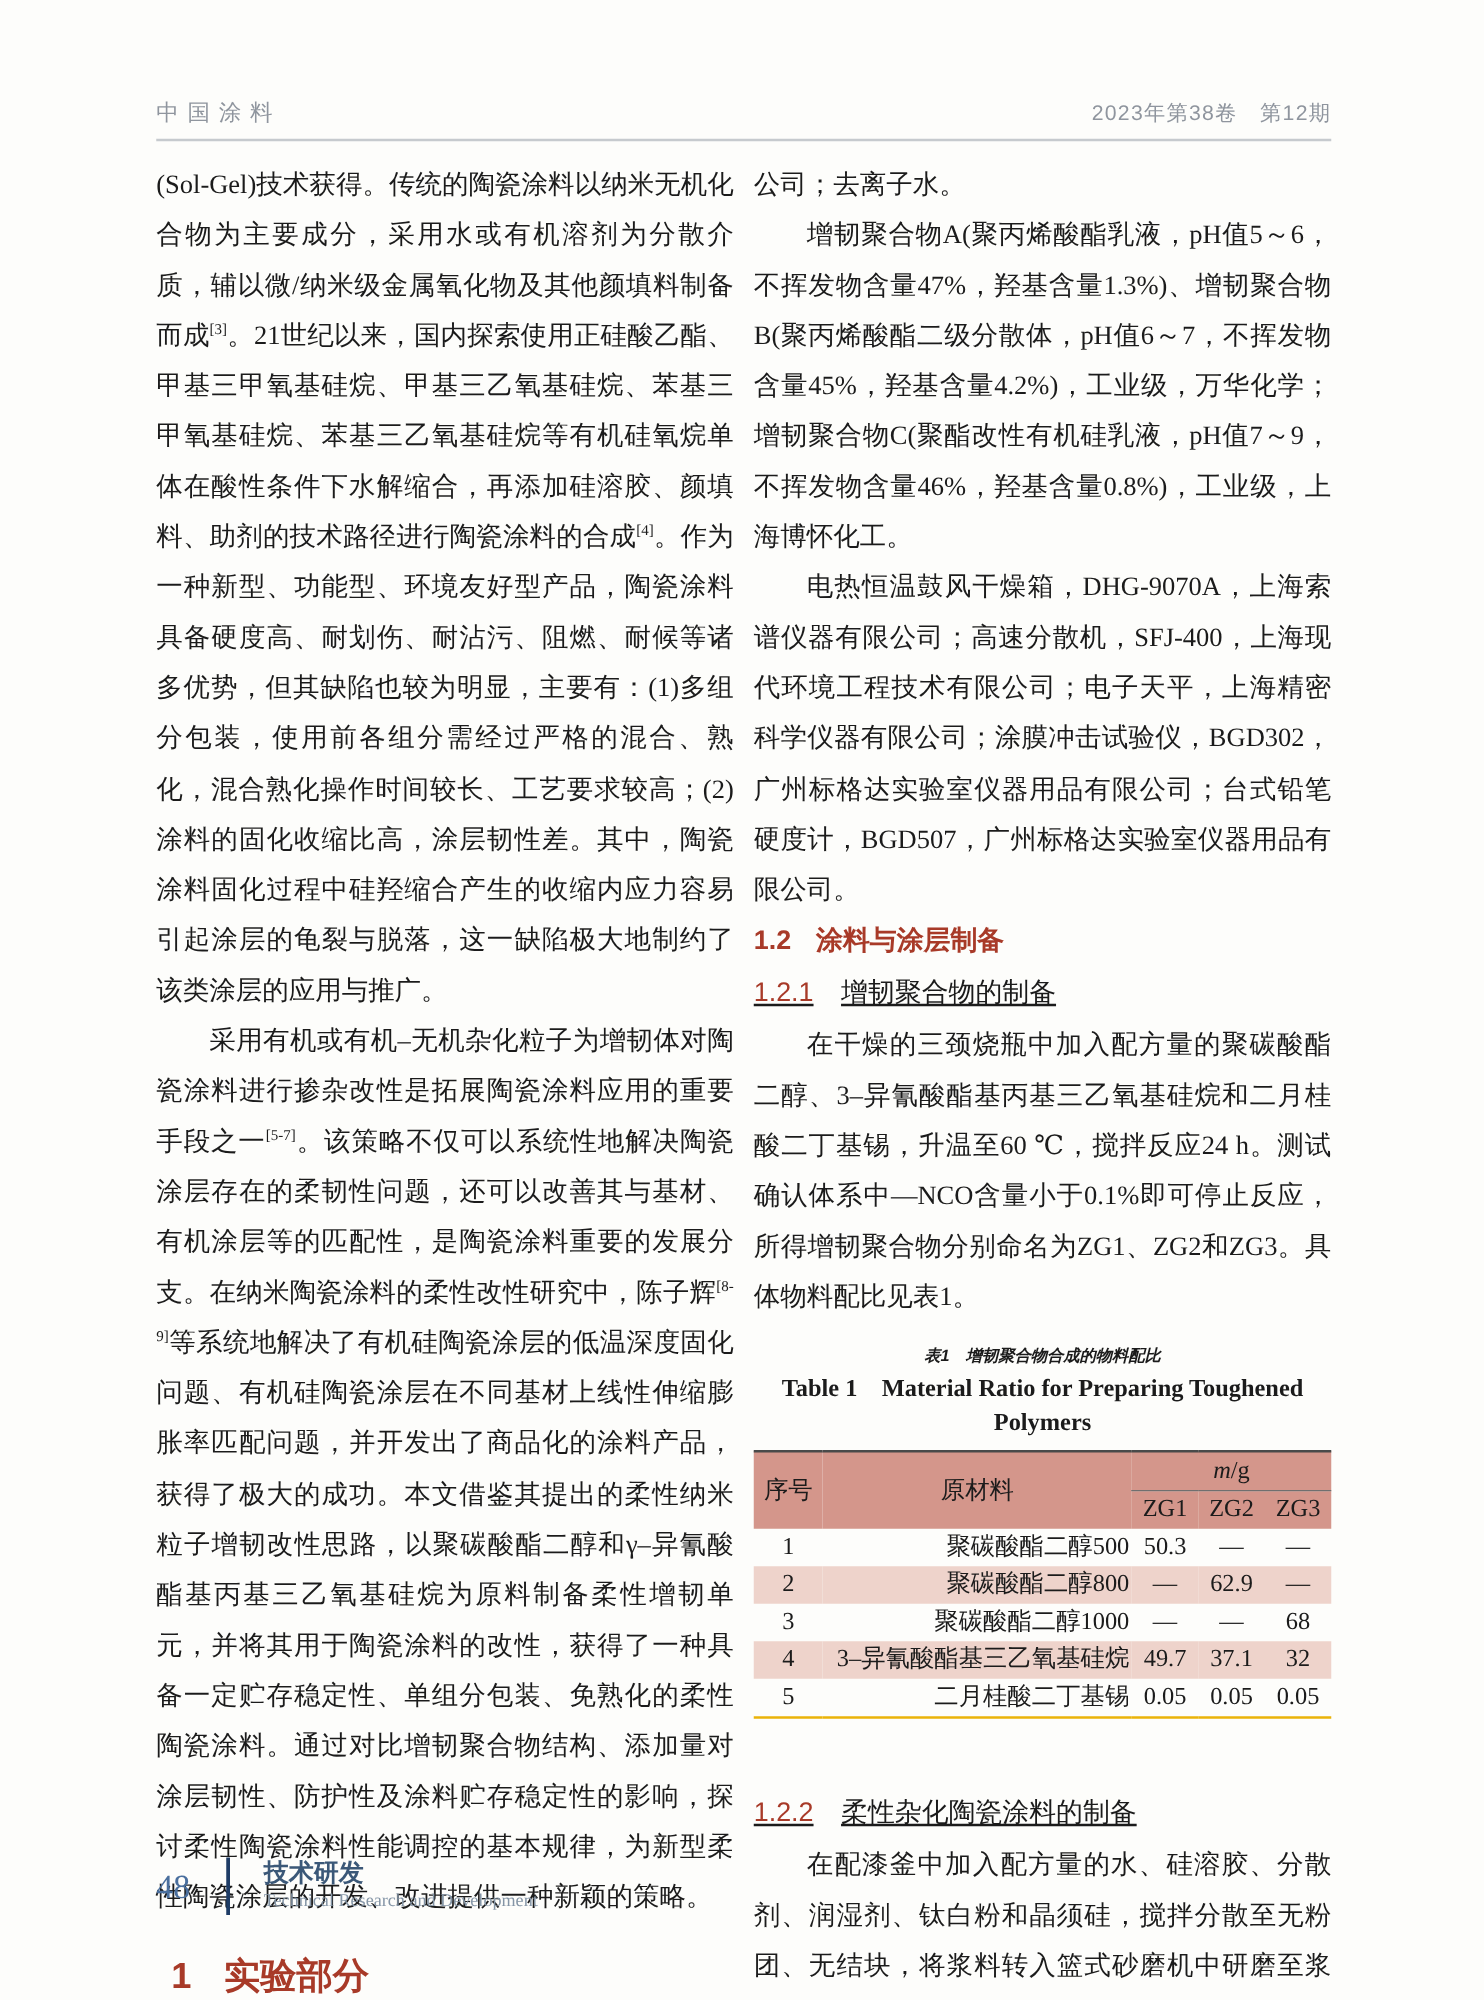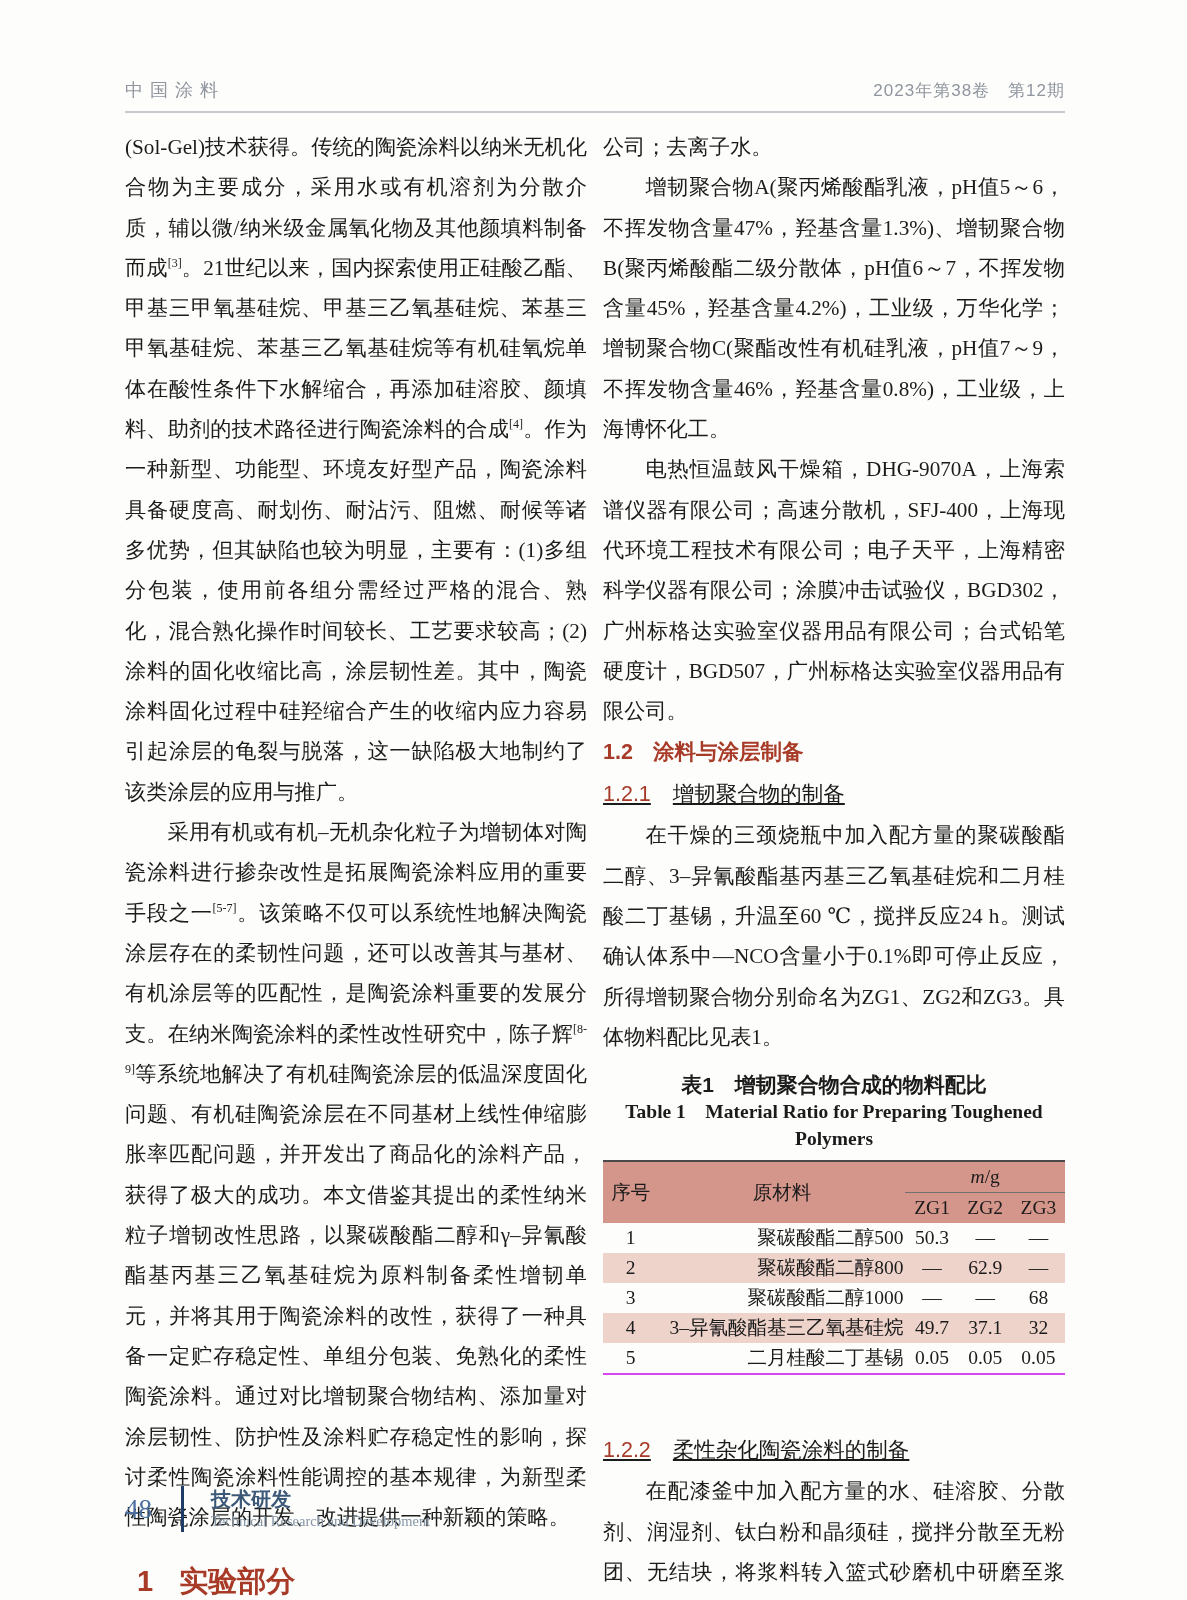--- a/index.html
+++ b/index.html
@@ -39,26 +39,26 @@
   .hd{font-family:"Liberation Sans","DejaVu Sans",sans-serif;}
   .hd .num{color:var(--c-red);}
   .hd.h1{font-size:29px;font-weight:bold;color:var(--c-red);margin:26px 12px 16px;line-height:36px;}
   .hd.h1 .num{margin-right:26px;}
   .hd.h2{font-size:21.5px;font-weight:bold;color:var(--c-red);margin:2px 0 4px;line-height:38px;}
   .hd.h2 .num{margin-right:20px;}
   .hd.h3{font-size:21.5px;font-weight:500;color:#1b1b1b;margin:2px 0 2px;line-height:38px;text-decoration:underline;}
   .hd.h3 .num{margin-right:22px;}
   
   .tcap{margin-top:14px;text-align:center;line-height:27px;}
-  .tcap-cn{font-family:"Liberation Sans","DejaVu Sans",sans-serif;font-weight:bold;font-size:21px;}
+  .tcap-cn{font-family:"Liberation Sans","DejaVu Sans",sans-serif;font-weight:bold;font-size:13px;font-style:italic;}
   .tcap-en{font-family:"Liberation Serif","DejaVu Serif",serif;font-weight:bold;font-size:19.5px;}
   
   table.mat{
     width:100%;border-collapse:collapse;margin-top:8px;margin-bottom:56px;
-    border-top:2px solid #4a4a4a;border-bottom:2px solid #d946ef;
+    border-top:2px solid #4a4a4a;border-bottom:2px solid #eab308;
     font-size:19.5px;line-height:1;white-space:nowrap;
   }
   table.mat th{background:var(--c-thead);font-weight:normal;}
   th.no,td.no{width:56px;text-align:center;}
   th.matl{text-align:center;}
   td.matl{width:238px;text-align:right;padding-left:8px;}
   th.grp{border-bottom:1.5px solid #6f6f6f;height:28px;text-align:center;}
   th.zg{height:28px;width:56px;text-align:center;}
   th.rs{height:56px;}
   td.num{text-align:center;}

